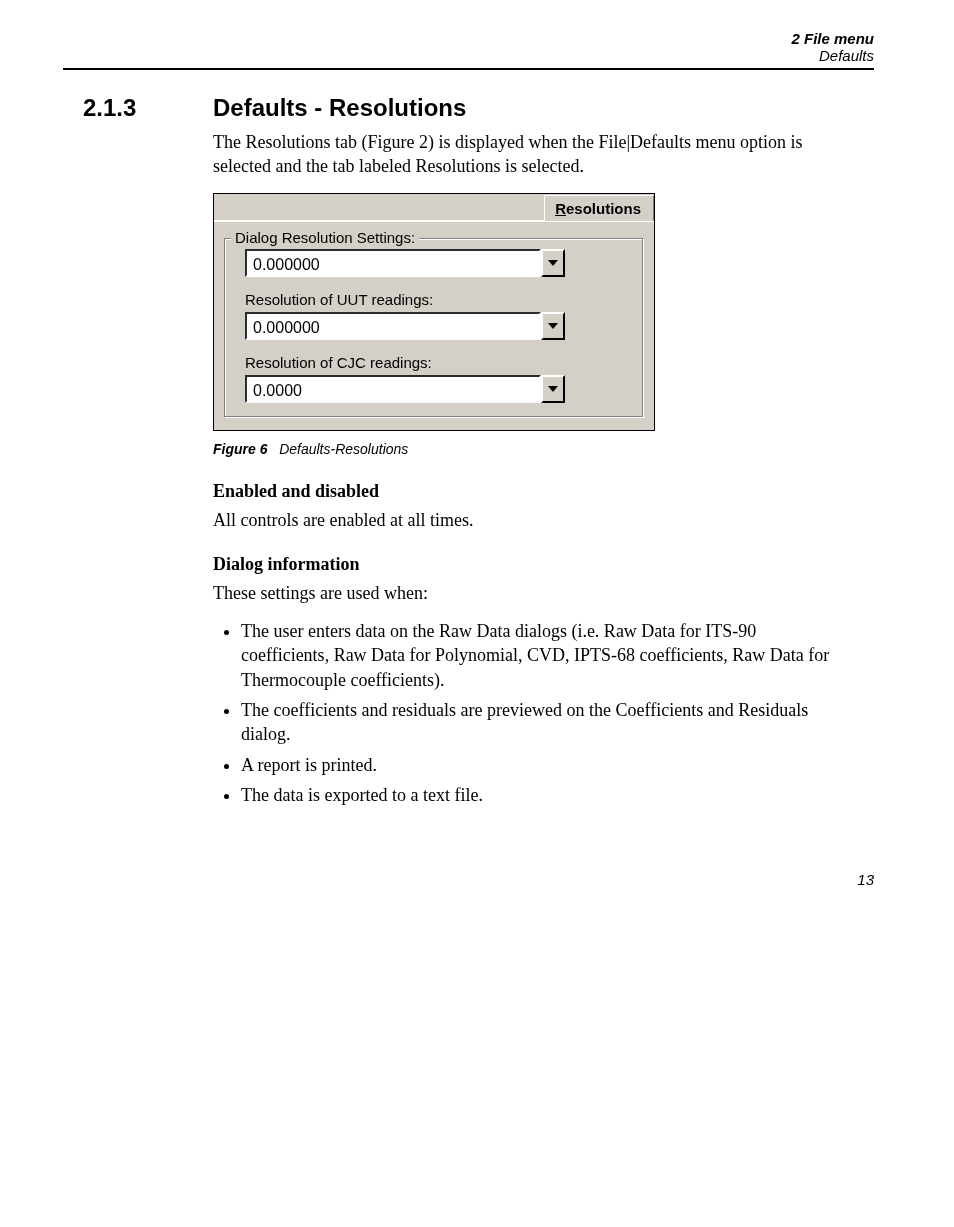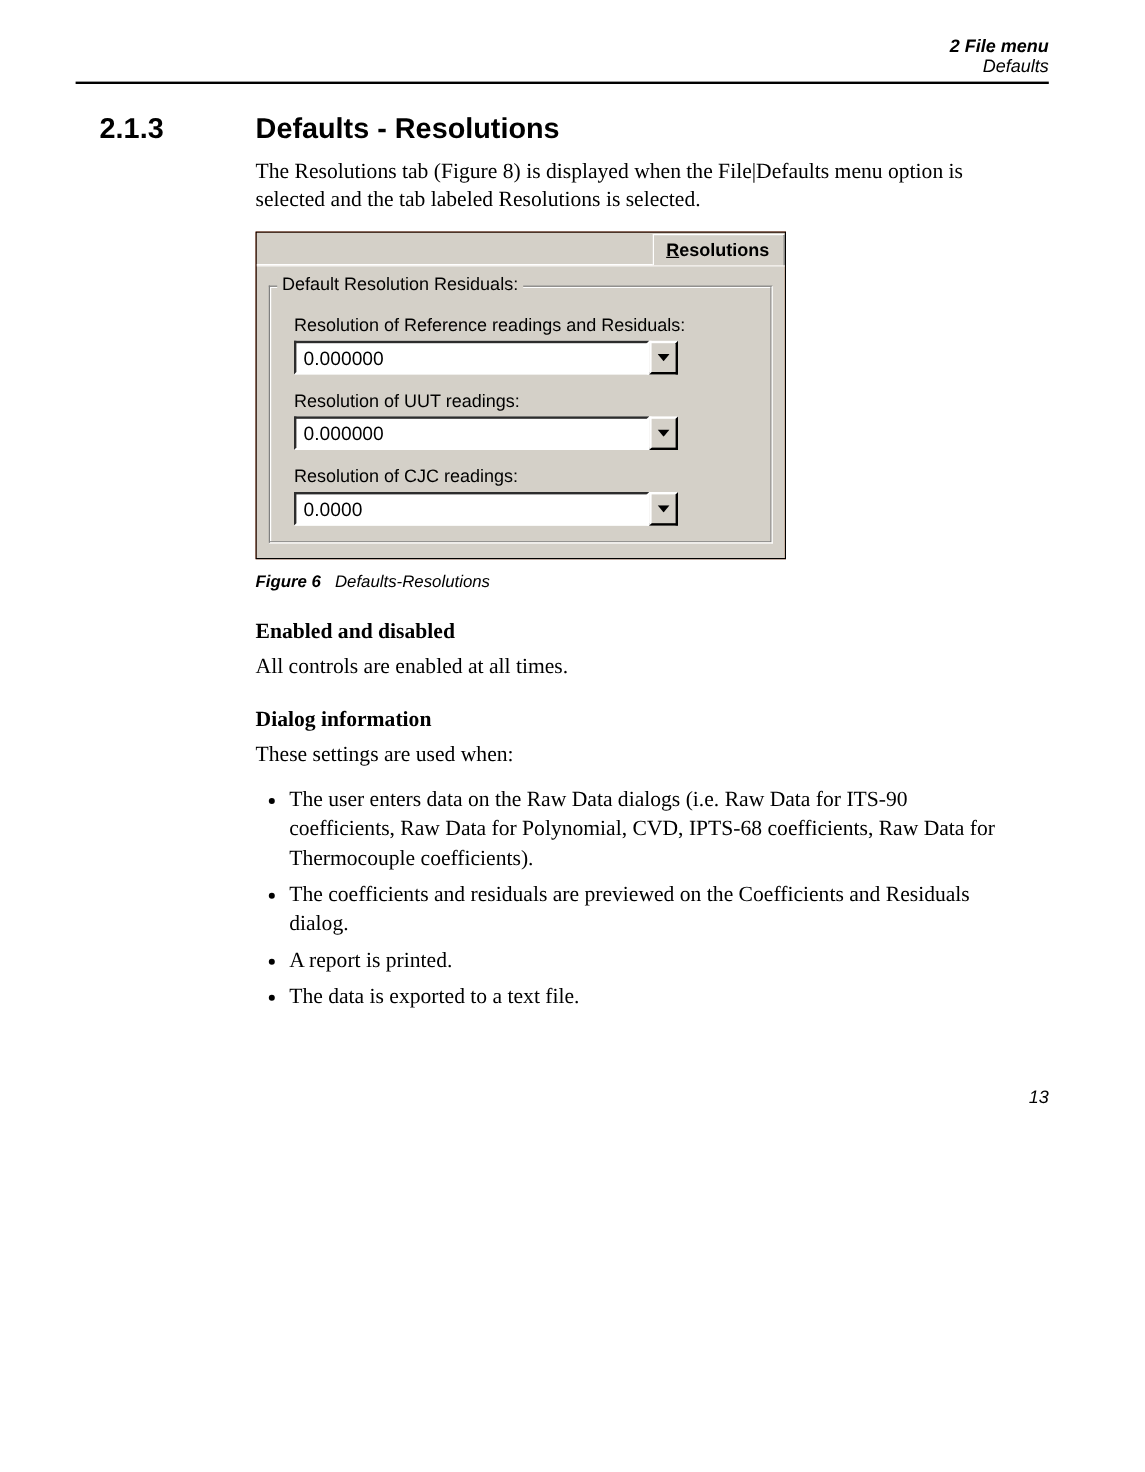--- a/index.html
+++ b/index.html
@@ -198,34 +198,33 @@
     <div class="hdr-line2">Defaults</div>
   </div>
   <hr class="rule">
 
   <div class="section-row">
     <div class="sec-num">2.1.3</div>
     <div class="sec-title">Defaults - Resolutions</div>
   </div>
 
   <div class="body-col">
-    <p class="para">The Resolutions tab (Figure 8) is displayed when the File|Defaults menu option is selected and the tab labeled Resolutions is selected.</p>
+    <p class="para">The Resolutions tab (Figure 2) is displayed when the File|Defaults menu option is selected and the tab labeled Resolutions is selected.</p>
 
     <div class="fig-wrap">
       <div class="dialog">
         <div class="tab-strip">
           <div class="tab">
             <span class="ul">R</span><span>esolutions</span>
           </div>
         </div>
         <div class="dialog-body">
           <div class="groupbox">
-            <div class="group-title">Default Resolution Residuals:</div>
-
-            <div class="field-label">Resolution of Reference readings and Residuals:</div>
+            <div class="group-title">Dialog Resolution Settings:</div>
+
             <div class="combo">
               <div class="combo-input">0.000000</div>
               <div class="combo-btn">
                 <svg viewBox="0 0 10 6">
                     <polygon points="0,0 10,0 5,6" fill="#000"></polygon>
                   </svg>
               </div>
             </div>
 
             <div class="field-label">Resolution of UUT readings:</div>

